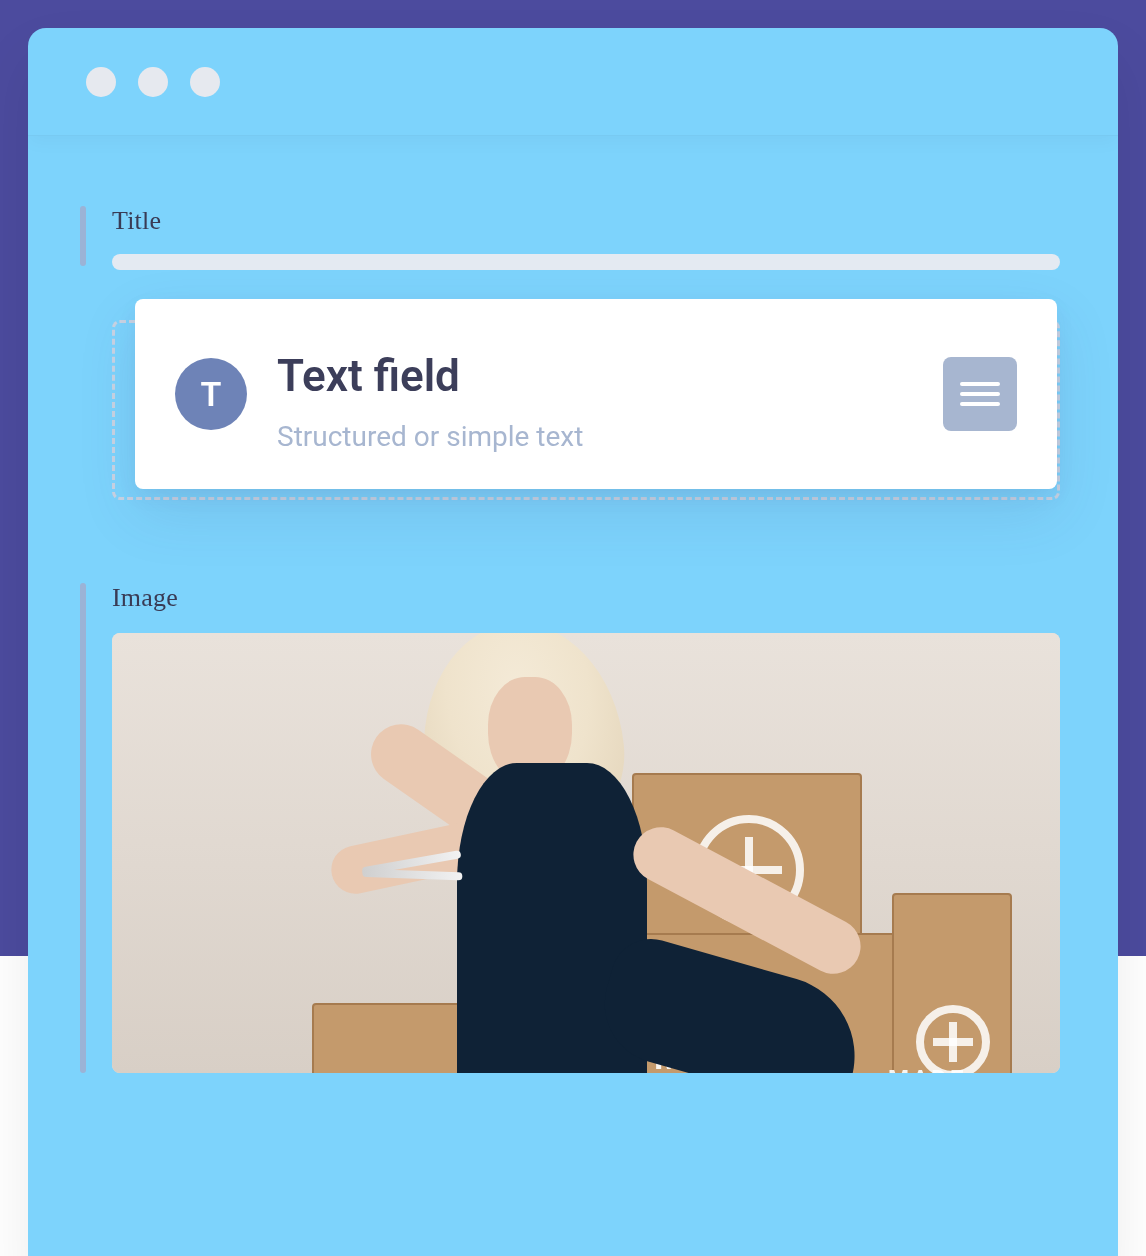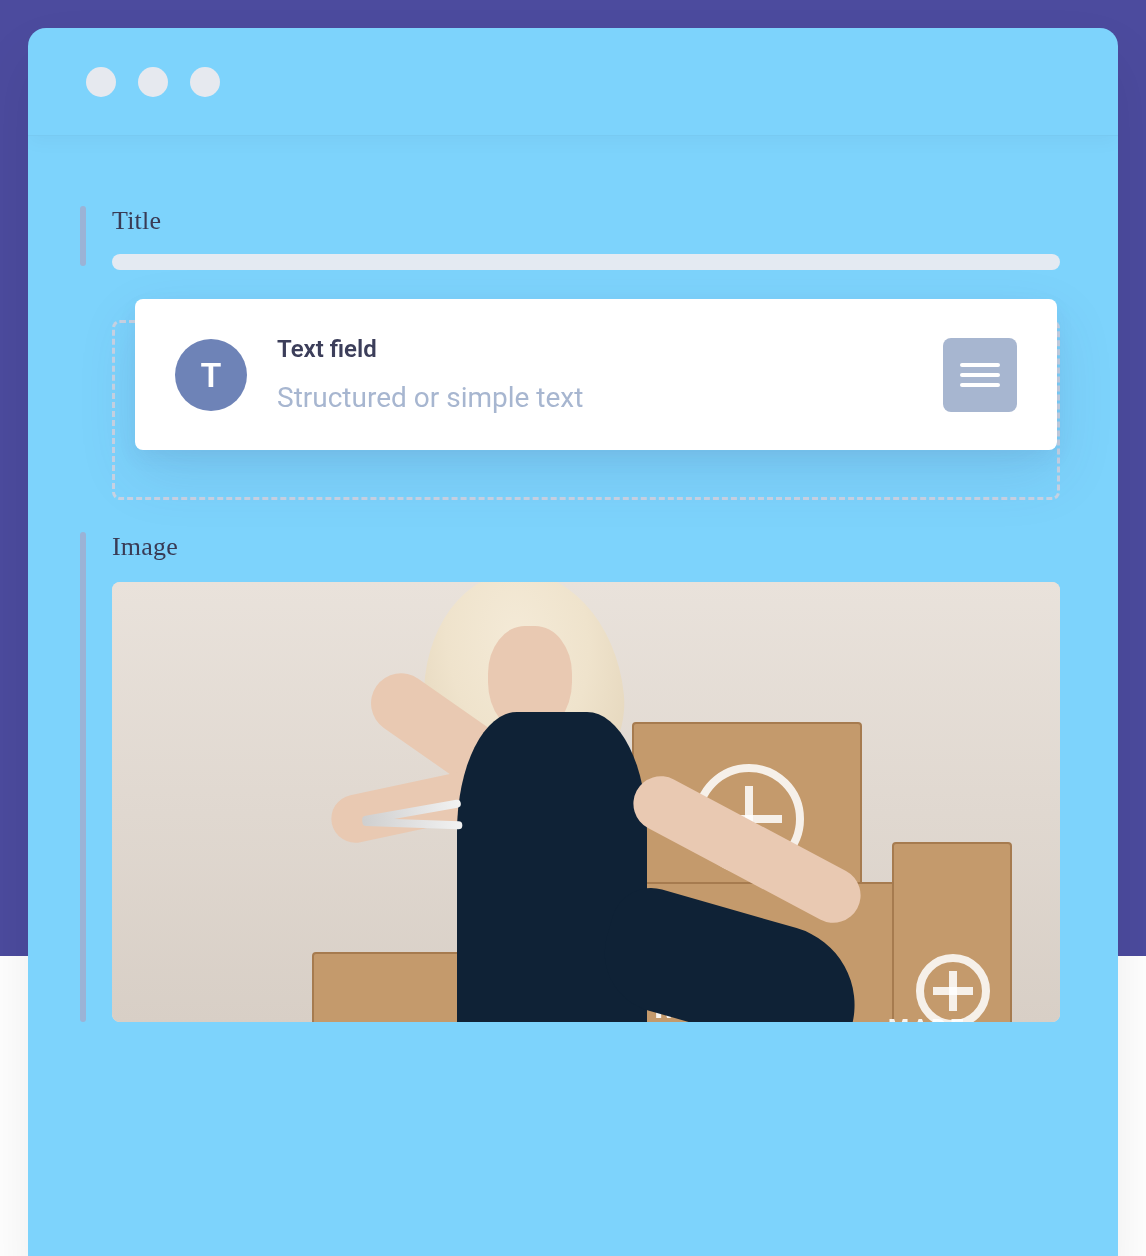--- a/index.html
+++ b/index.html
@@ -99,23 +99,24 @@
     color: #ffffff;
     display: flex;
     align-items: center;
     justify-content: center;
     font-size: 34px;
     font-weight: 600;
     flex-shrink: 0;
   }
   .card-text { flex: 1; }
   .card-title {
-    font-size: 24px;
+    font-size: 44px;
     font-weight: 600;
     color: #3c3e5a;
+    margin-top: 15px;
   }
   .card-sub {
     font-size: 28px;
     color: #a7b6d0;
     margin-top: 18px;
   }
   .handle {
     width: 74px; height: 74px;
     background: #a7b6d0;
     border-radius: 8px;
@@ -125,21 +126,21 @@
     justify-content: center;
     gap: 6px;
     flex-shrink: 0;
   }
   .handle-line {
     width: 40px; height: 4px;
     background: #ffffff;
     border-radius: 2px;
   }
   .image-block {
-    margin-top: 32px;
+    margin-top: 83px;
     position: relative;
   }
   .accent-bar-img {
     position: absolute;
     left: -6px;
     top: 0;
     width: 6px;
     bottom: 0;
     background: #9bb3d6;
     border-radius: 3px;

